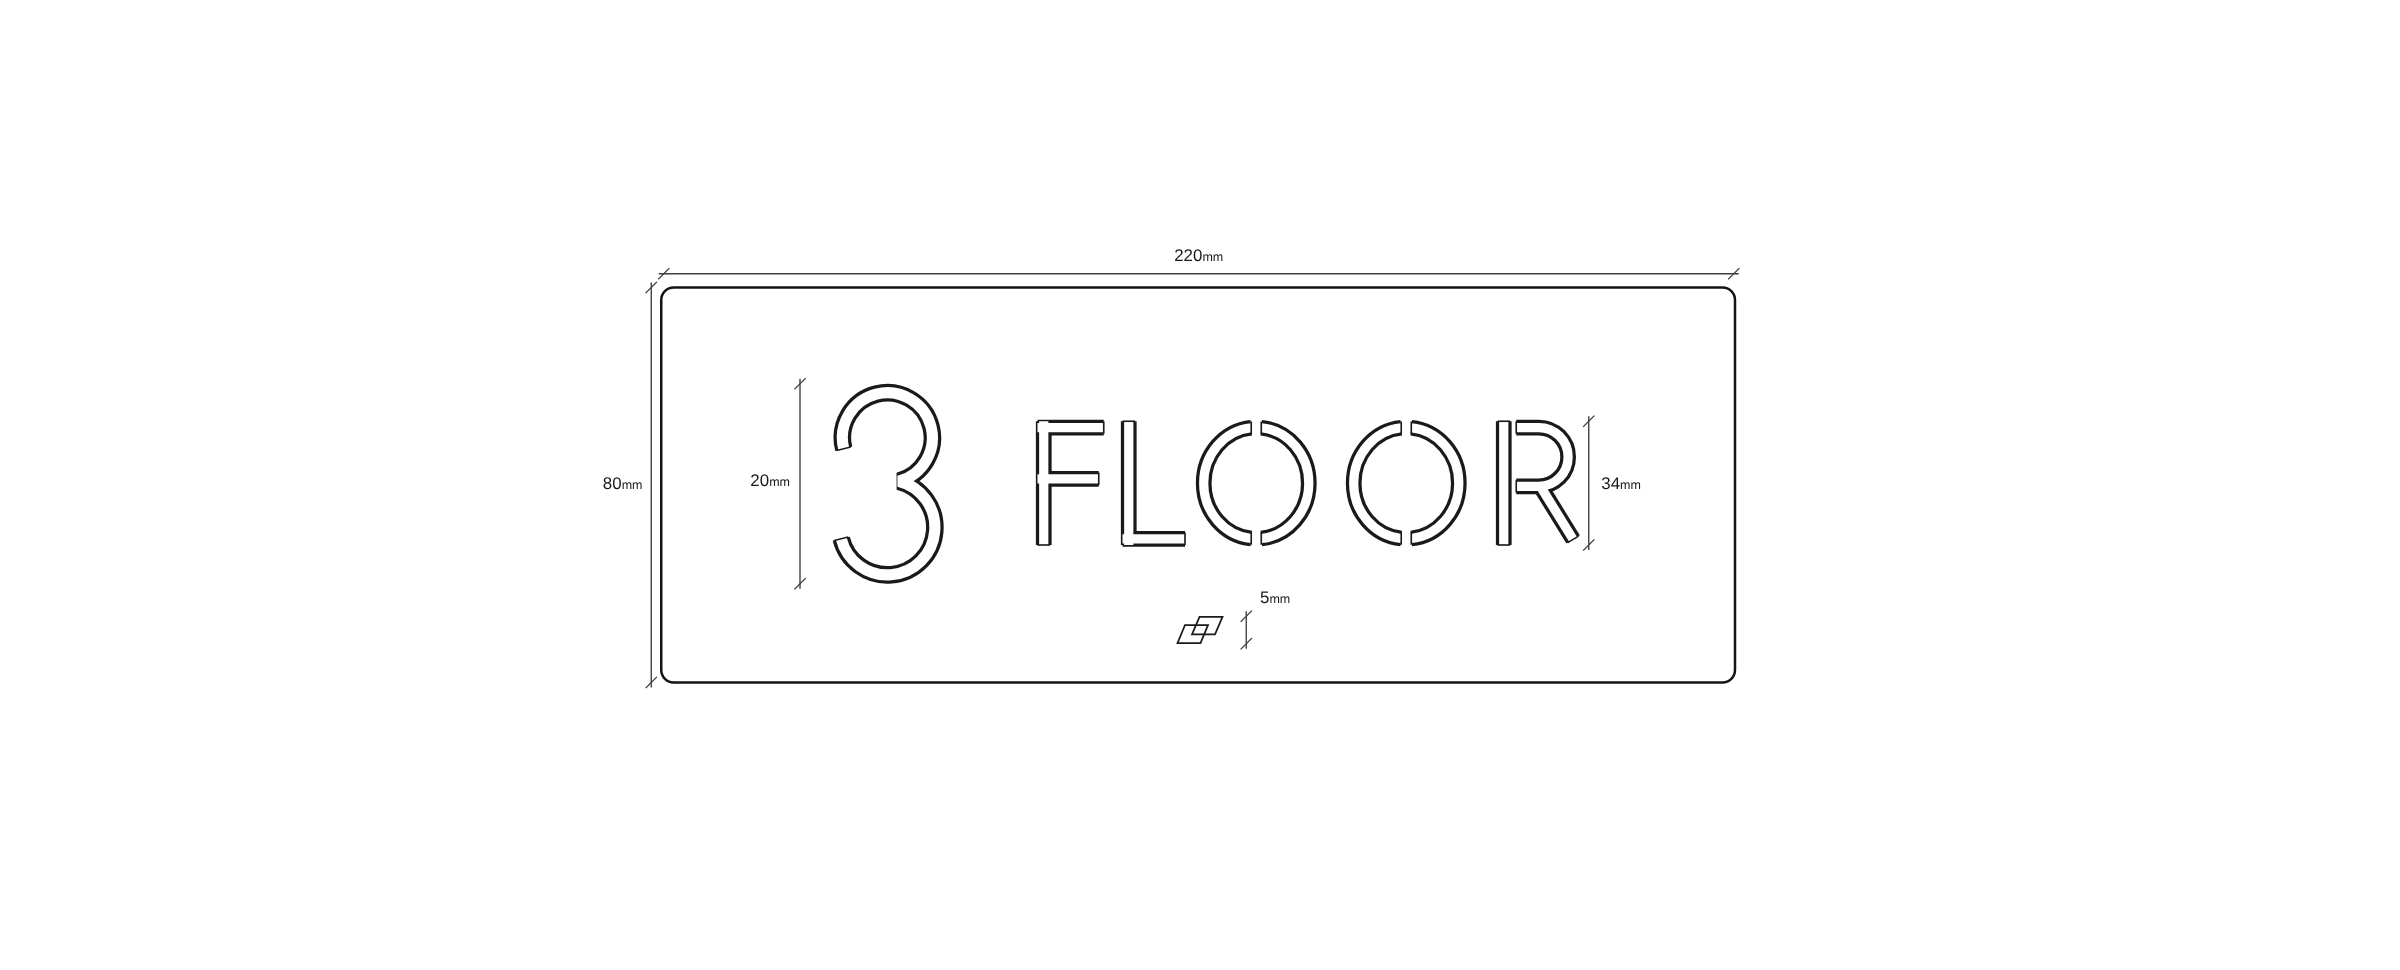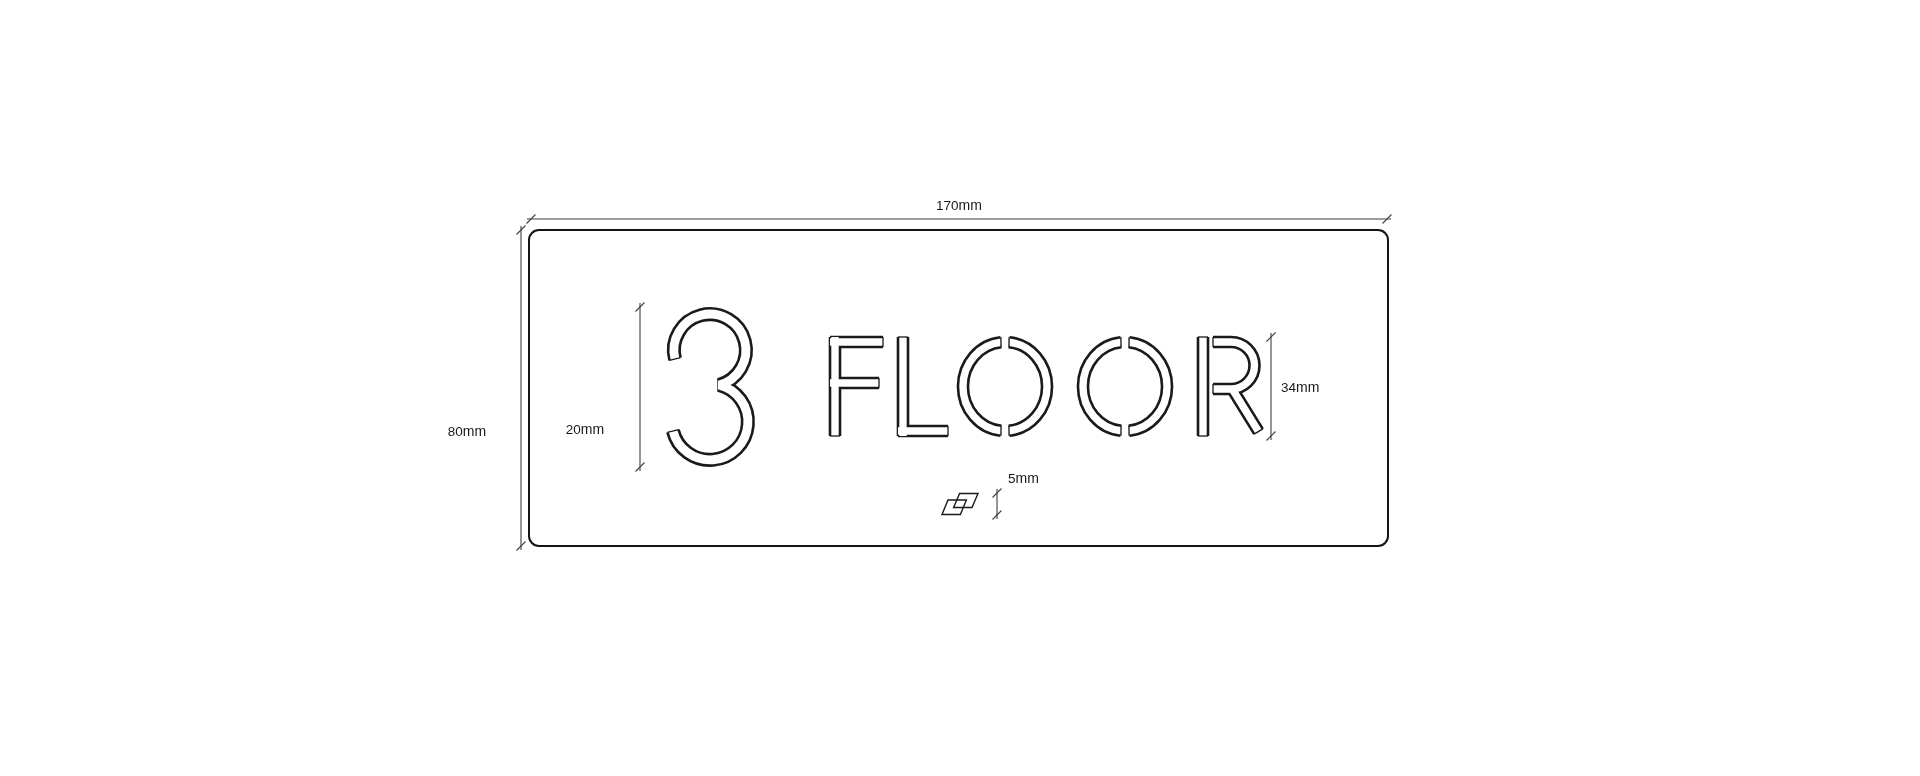--- a/index.html
+++ b/index.html
@@ -1,21 +1,21 @@
 <!DOCTYPE html>
 <html><head>
 <meta charset="utf-8">
 <style>
   html,body{margin:0;padding:0;background:#ffffff;}
   .canvas{position:relative;width:1920px;height:776px;background:#ffffff;overflow:hidden;
           font-family:"Liberation Sans", sans-serif;}
   .canvas svg{position:absolute;left:0;top:0;}
   .dim-label{position:absolute;color:#1a1a1a;font-size:13.5px;line-height:16px;white-space:nowrap;}
-  .dim-label .unit{font-size:14px;}
-  .ta-c{text-align:center;} .ta-r{text-align:center;margin-top:44px;} .ta-l{text-align:left;}
+  .dim-label .unit{font-size:10px;}
+  .ta-c{text-align:center;} .ta-r{text-align:right;} .ta-l{text-align:left;}
 </style>
 </head>
 <body>
 
 <div class="canvas">
 
   <svg width="1920" height="776" viewBox="0 0 1920 776">
 
     <rect x="529" y="230" width="859" height="316" rx="10" ry="10" fill="#ffffff" stroke="#141414" stroke-width="2"></rect>
 
@@ -111,21 +111,21 @@
       <line x1="1266.5" y1="440.5" x2="1275.5" y2="431.5" stroke="#3f3f3f"></line>
     </g>
 
     <g stroke="#3f3f3f" stroke-width="1.1">
       <line class="dimline" x1="997" y1="489" x2="997" y2="519" stroke="#3f3f3f"></line>
       <line x1="992.5" y1="497.5" x2="1001.5" y2="488.5" stroke="#3f3f3f"></line>
       <line x1="992.5" y1="519.5" x2="1001.5" y2="510.5" stroke="#3f3f3f"></line>
     </g>
   </svg>
 
-  <div class="dim-label ta-c" style="left:879px;top:197px;width:160px;"><span>170</span><span class="unit">mm</span></div>
+  <div class="dim-label ta-c" style="left:879px;top:197px;width:160px;"><span>220</span><span class="unit">mm</span></div>
 
   <div class="dim-label ta-r" style="left:420px;top:379px;width:94px;"><span>80</span><span class="unit">mm</span></div>
 
   <div class="dim-label ta-r" style="left:538px;top:377px;width:94px;"><span>20</span><span class="unit">mm</span></div>
 
   <div class="dim-label ta-l" style="left:1281px;top:379px;width:94px;"><span>34</span><span class="unit">mm</span></div>
 
   <div class="dim-label ta-l" style="left:1008px;top:470px;width:94px;"><span>5</span><span class="unit">mm</span></div>
 
 </div>

